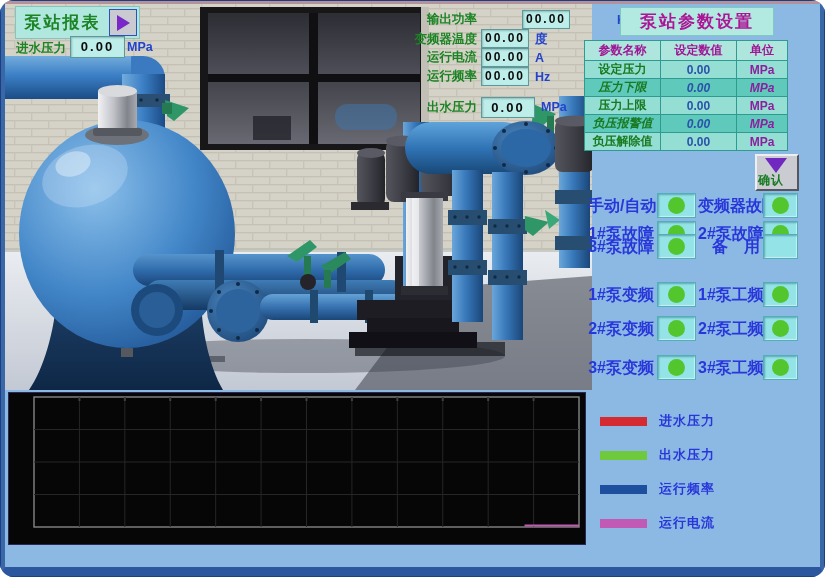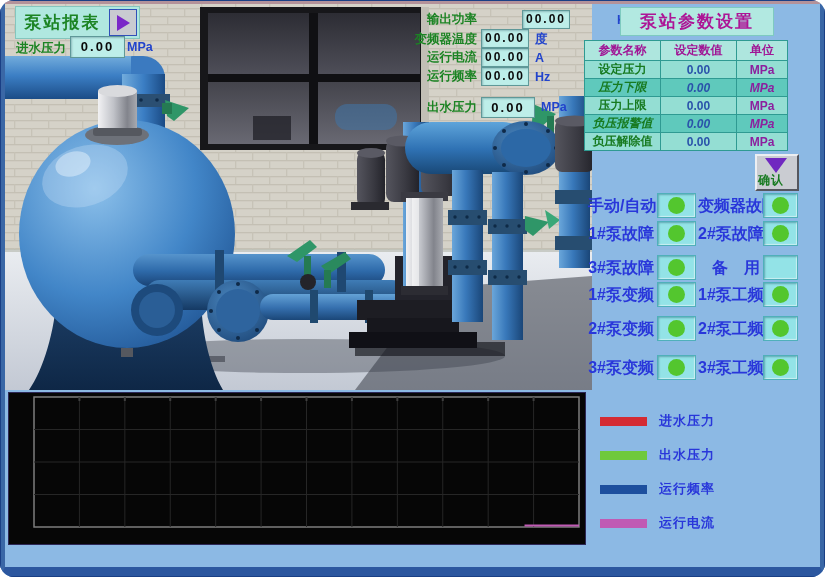--- a/index.html
+++ b/index.html
@@ -397,21 +397,21 @@
     <div class="lamp lamp1" data-state="on"></div>
     <span class="slabel sl2">变频器故障</span>
     <div class="lamp lamp2" data-state="on"></div>
   </div>
   <div class="srow" style="top:221px;">
     <span class="slabel sl1">1#泵故障</span>
     <div class="lamp lamp1" data-state="on"></div>
     <span class="slabel sl2">2#泵故障</span>
     <div class="lamp lamp2" data-state="on"></div>
   </div>
-  <div class="srow" style="top:255px;">
+  <div class="srow" style="top:234px;">
     <span class="slabel sl1">3#泵故障</span>
     <div class="lamp lamp1" data-state="on"></div>
     <span class="slabel sl2">备　用</span>
     <div class="lamp lamp2" data-state="off"></div>
   </div>
   <div class="srow" style="top:282px;">
     <span class="slabel sl1">1#泵变频</span>
     <div class="lamp lamp1" data-state="on"></div>
     <span class="slabel sl2">1#泵工频</span>
     <div class="lamp lamp2" data-state="on"></div>

